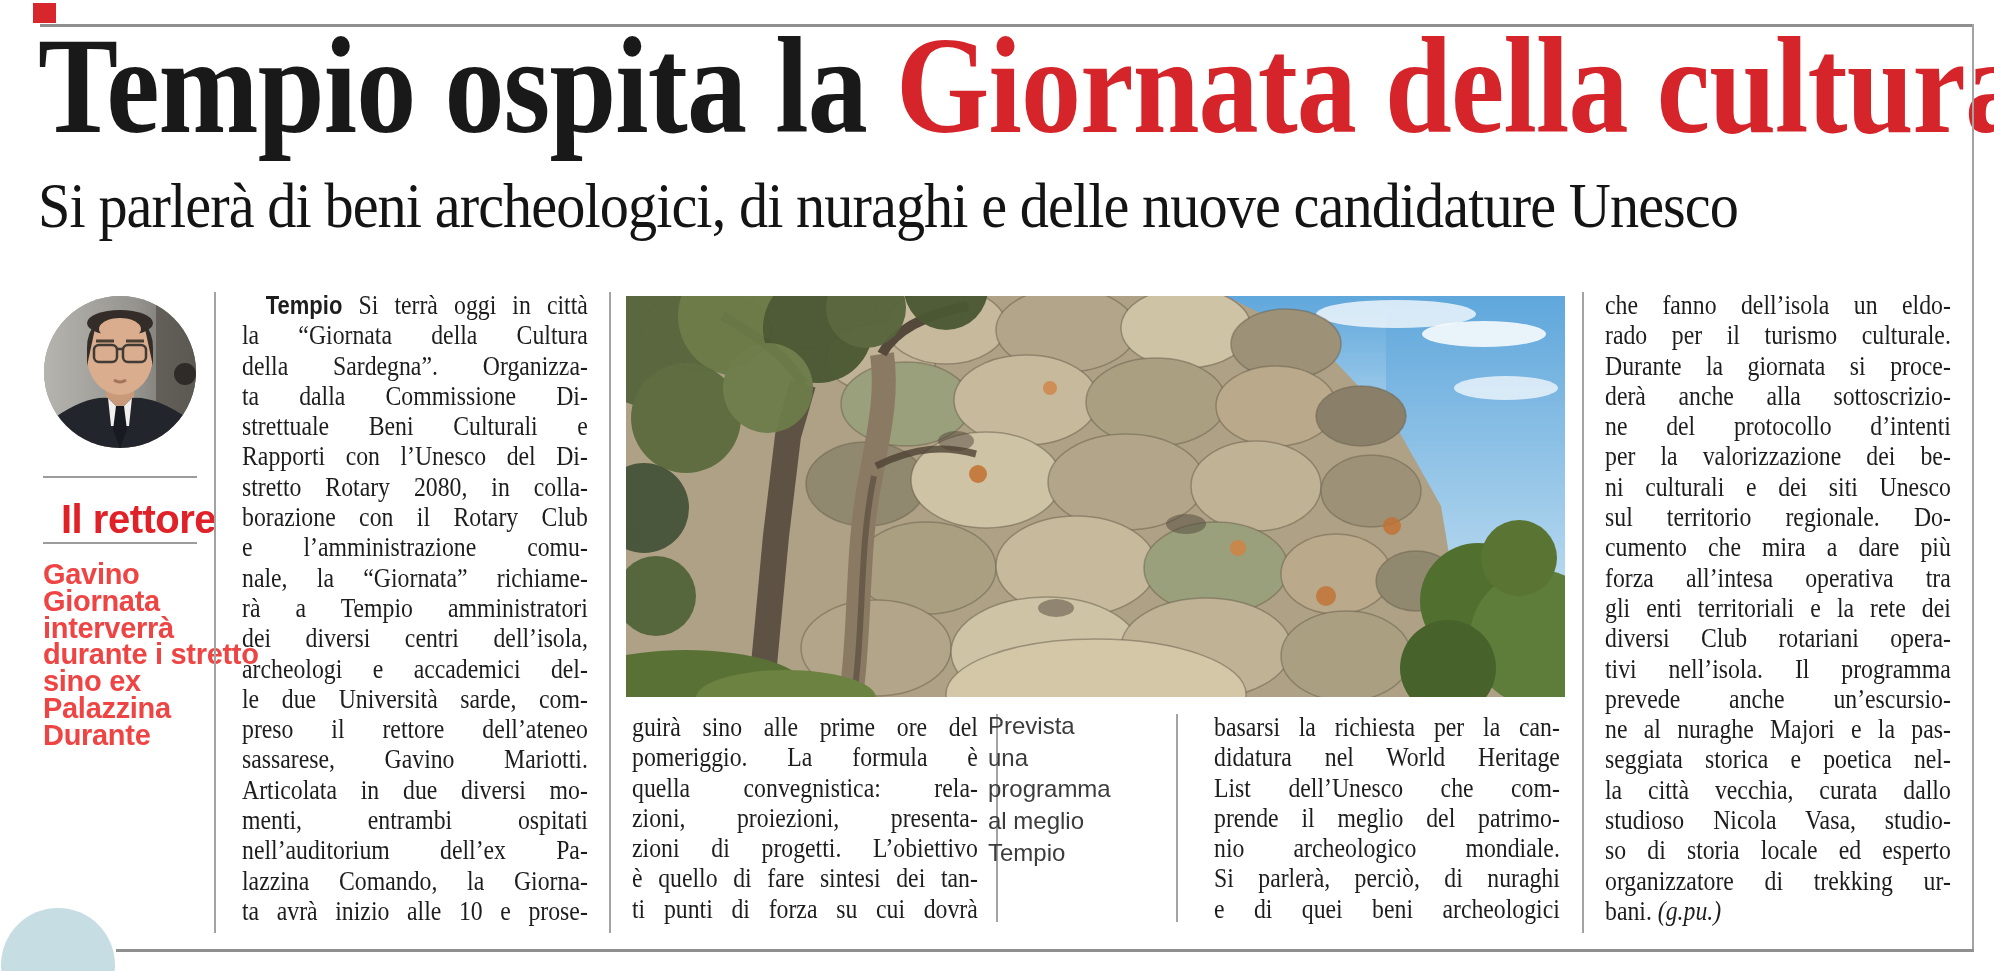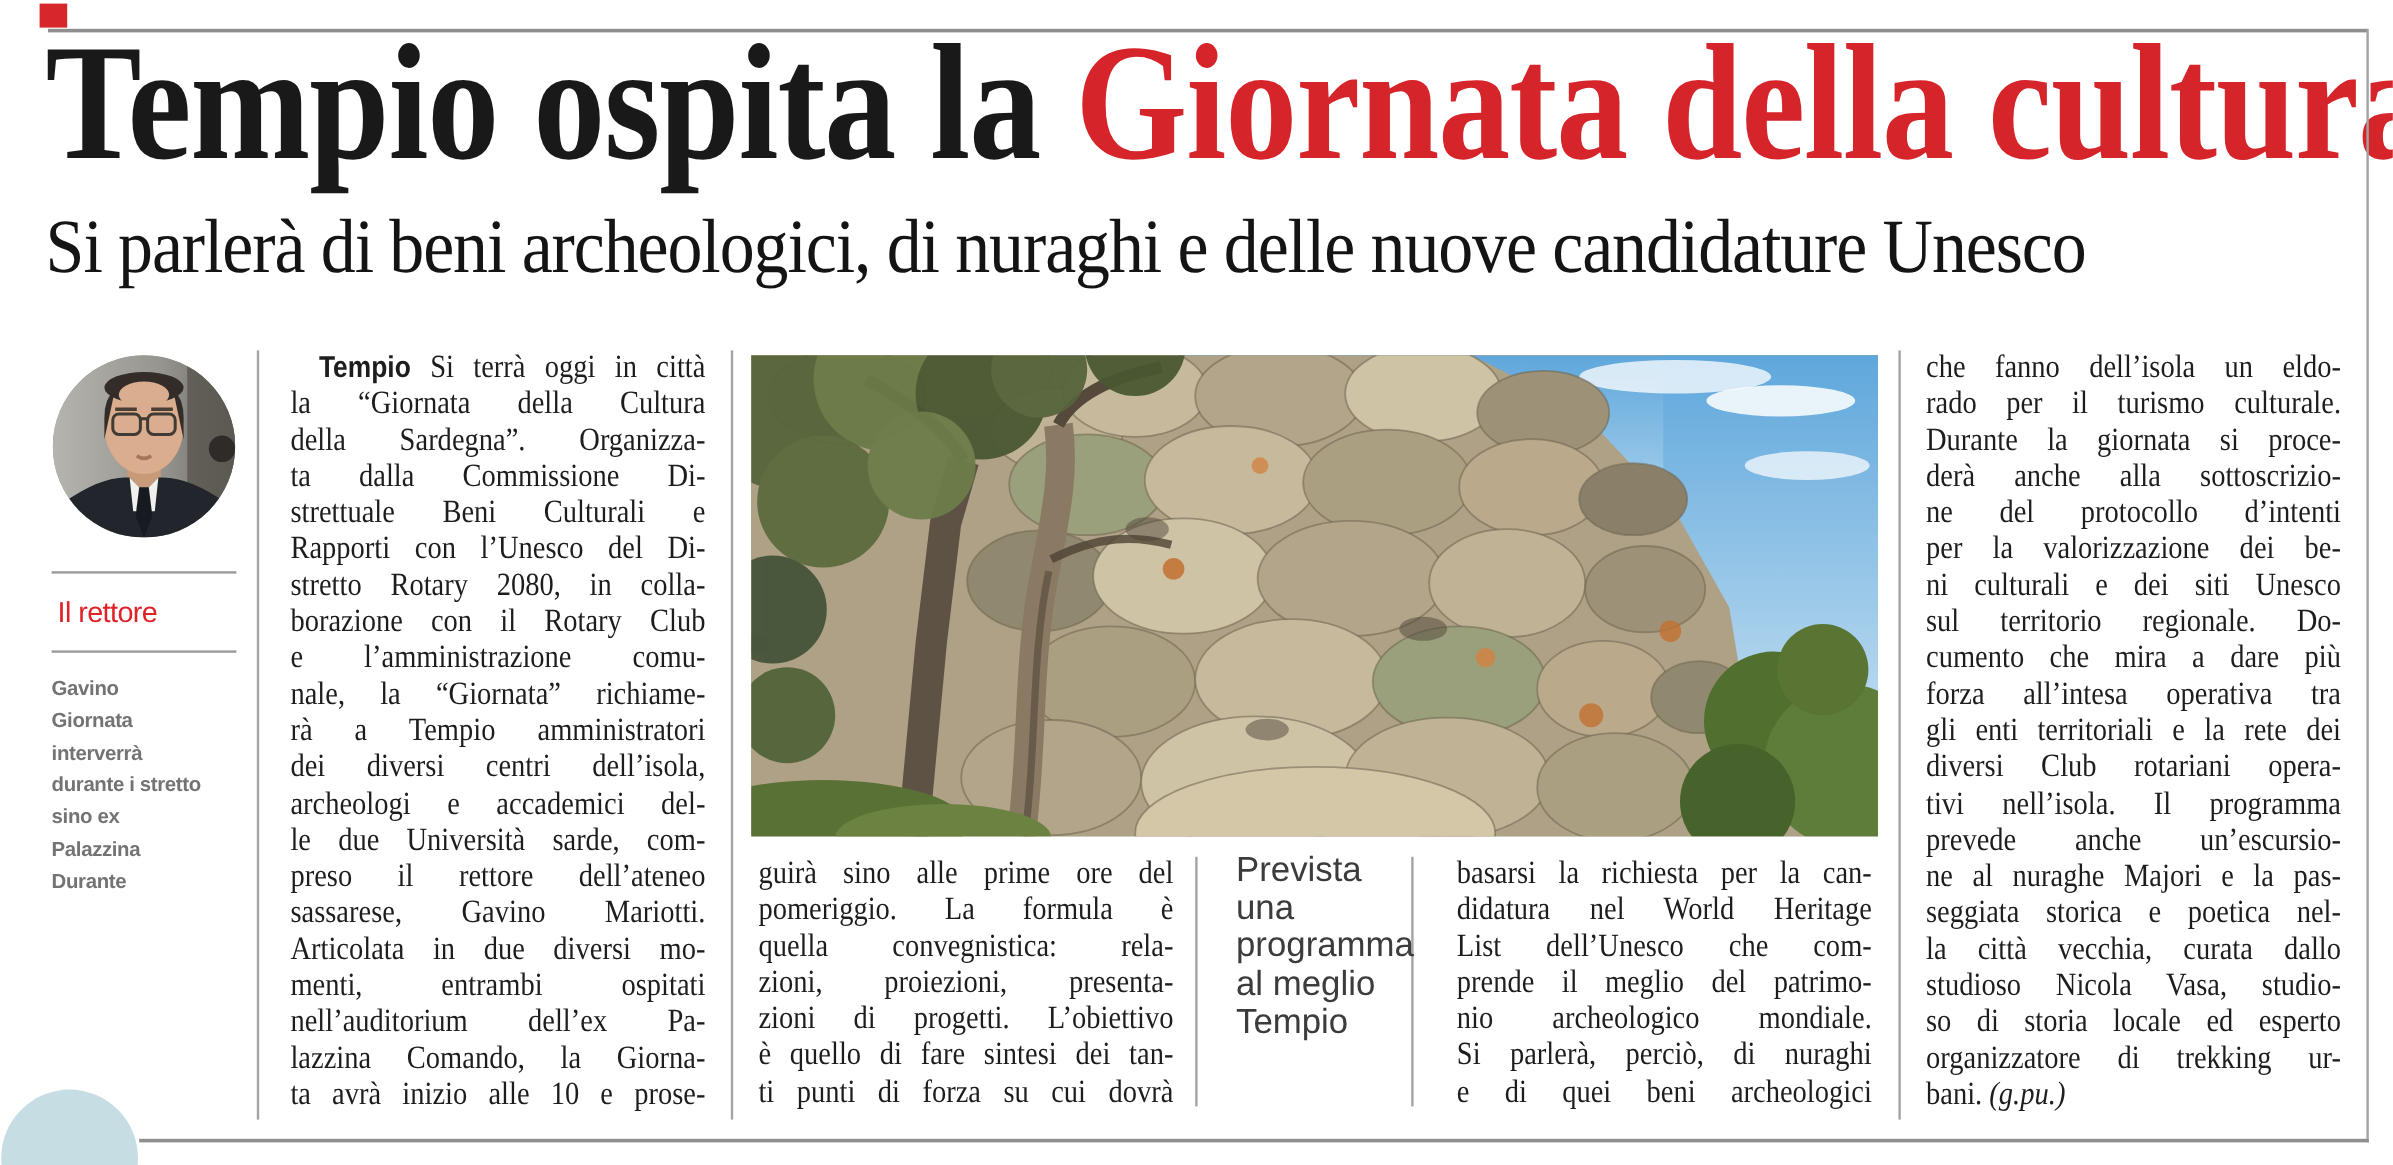--- a/index.html
+++ b/index.html
@@ -17,33 +17,33 @@
     position:absolute;left:38px;top:14px;margin:0;font-weight:bold;font-size:138px;line-height:1.04;
     white-space:nowrap;transform:scaleX(.87);transform-origin:0 0;color:#191919;letter-spacing:-1px;
   }
   .headline .red{color:#d5242a}
   .subhead{
     position:absolute;left:38px;top:172px;margin:0;font-weight:normal;font-size:64px;line-height:1.05;
     white-space:nowrap;transform:scaleX(.91);transform-origin:0 0;color:#141414;letter-spacing:-1px;
   }
 
   .portrait{position:absolute;left:44px;top:296px;width:152px;height:152px;border-radius:50%;overflow:hidden;background:#9a9a96}
-  .sidebar-label{position:absolute;left:48px;top:497px;font-family:"Liberation Sans",sans-serif;font-weight:normal;font-size:24px;color:#e02127;letter-spacing:-.5px}
-  .sidebar-caption{position:absolute;left:43px;top:561px;width:172px;font-family:"Liberation Sans",sans-serif;font-weight:bold;font-size:17px;line-height:26.8px;color:#737373;letter-spacing:-.3px}
+  .sidebar-label{position:absolute;left:61px;top:497px;font-family:"Liberation Sans",sans-serif;font-weight:bold;font-size:40px;color:#e02127;letter-spacing:-.5px}
+  .sidebar-caption{position:absolute;left:43px;top:561px;width:172px;font-family:"Liberation Sans",sans-serif;font-weight:bold;font-size:29px;line-height:26.8px;color:#ef4444;letter-spacing:-.3px}
   .sidebar-caption .ln{white-space:nowrap}
 
   .bodycol{position:absolute;width:393px;transform:scaleX(.88);transform-origin:0 0;font-size:27px;line-height:30.3px;color:#1d1d1d}
   .bodycol .ln{text-align:justify;text-align-last:justify;white-space:nowrap;height:30.3px;overflow:visible}
   .bodycol .ln.endp{text-align-last:left}
   .firstline{padding-left:27px}
   .lead{font-family:"Liberation Sans",sans-serif;font-weight:bold;font-size:25px}
   .sig{font-style:italic}
 
   .photo{position:absolute;left:626px;top:296px;width:939px;height:401px;overflow:hidden;background:#a99d83}
-  .photo-caption{position:absolute;left:1030px;top:710px;width:150px;font-family:"Liberation Sans",sans-serif;font-size:29px;line-height:31.7px;color:#3c3c3c}
+  .photo-caption{position:absolute;left:988px;top:710px;width:150px;font-family:"Liberation Sans",sans-serif;font-size:24px;line-height:31.7px;color:#3c3c3c}
   .photo-caption .ln{white-space:nowrap}
 
   .fab{position:absolute;left:1px;top:908px;width:114px;height:114px;border-radius:50%;background:#c6dde4;border:none}
 </style>
 </head>
 <body>
 
 <div class="corner-marker"></div>
 
 <div class="rule-h" style="left:40px;top:24px;width:1933px;height:3px"></div>

